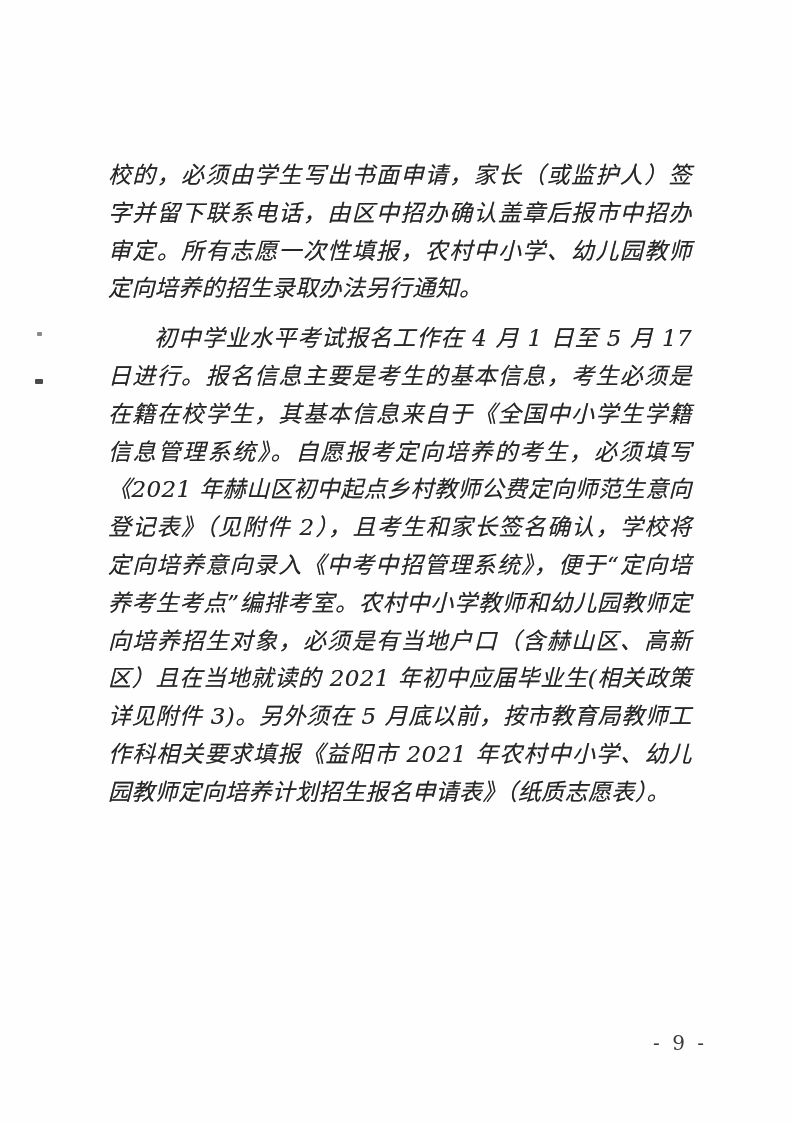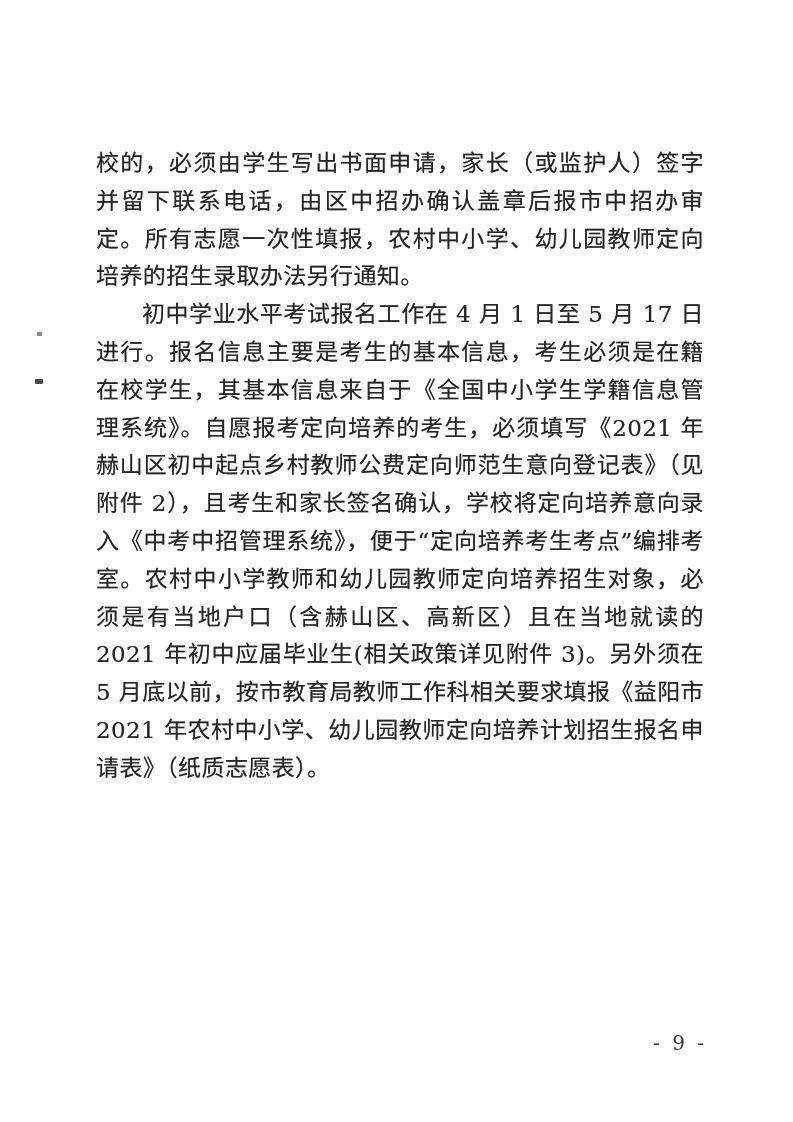--- a/index.html
+++ b/index.html
@@ -20,24 +20,25 @@
     left: 96px;
     top: 145px;
     width: 608px;
     color: #262626;
     font-size: 23px;
     line-height: 37.8px;
     text-align: justify;
     letter-spacing: 0.4px;
   }
   .para {
-    margin: 0;
+    margin: 12px;
     text-indent: 0;
     
     text-shadow: 0 0 0.4px rgba(40,40,40,0.55);
+    font-style: italic;
   }
   .para.indent {
     text-indent: 2em;
   }
   .page-footer {
     position: absolute;
     top: 1031px;
     left: 638px;
     width: 84px;
     text-align: center;

